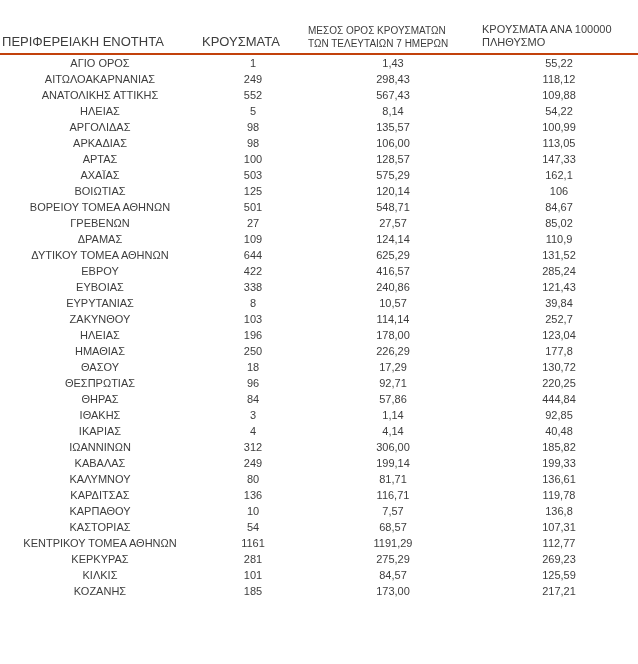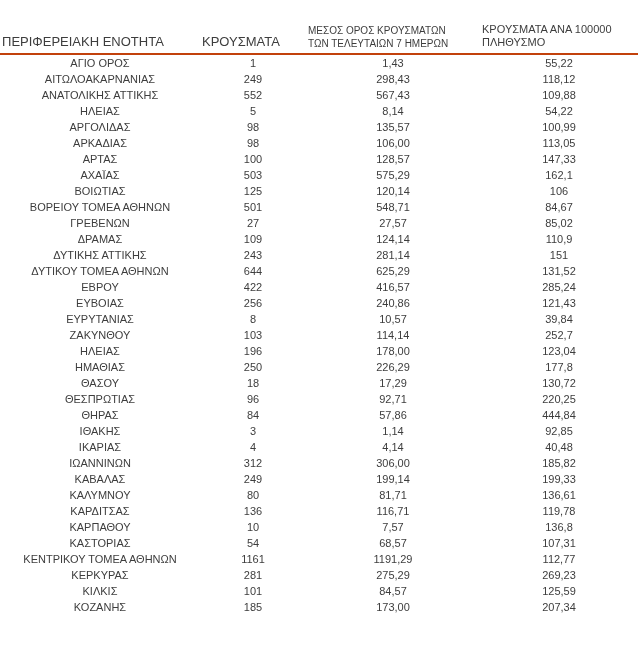--- a/index.html
+++ b/index.html
@@ -154,44 +154,38 @@
     <td>85,02</td>
   </tr>
 
   <tr>
     <td>ΔΡΑΜΑΣ</td>
     <td>109</td>
     <td>124,14</td>
     <td>110,9</td>
   </tr>
 
-  <tr>
-    <td>ΔΥΤΙΚΗΣ ΑΤΤΙΚΗΣ</td>
-    <td>243</td>
-    <td>281,14</td>
-    <td>151</td>
-  </tr>
 
   <tr>
     <td>ΔΥΤΙΚΟΥ ΤΟΜΕΑ ΑΘΗΝΩΝ</td>
     <td>644</td>
     <td>625,29</td>
     <td>131,52</td>
   </tr>
 
   <tr>
     <td>ΕΒΡΟΥ</td>
     <td>422</td>
     <td>416,57</td>
     <td>285,24</td>
   </tr>
 
   <tr>
     <td>ΕΥΒΟΙΑΣ</td>
-    <td>256</td>
+    <td>338</td>
     <td>240,86</td>
     <td>121,43</td>
   </tr>
 
   <tr>
     <td>ΕΥΡΥΤΑΝΙΑΣ</td>
     <td>8</td>
     <td>10,57</td>
     <td>39,84</td>
   </tr>
@@ -315,16 +309,16 @@
     <td>ΚΙΛΚΙΣ</td>
     <td>101</td>
     <td>84,57</td>
     <td>125,59</td>
   </tr>
 
   <tr>
     <td>ΚΟΖΑΝΗΣ</td>
     <td>185</td>
     <td>173,00</td>
-    <td>207,34</td>
+    <td>217,21</td>
   </tr>
 </tbody>
 </table>
 
 </body></html>

